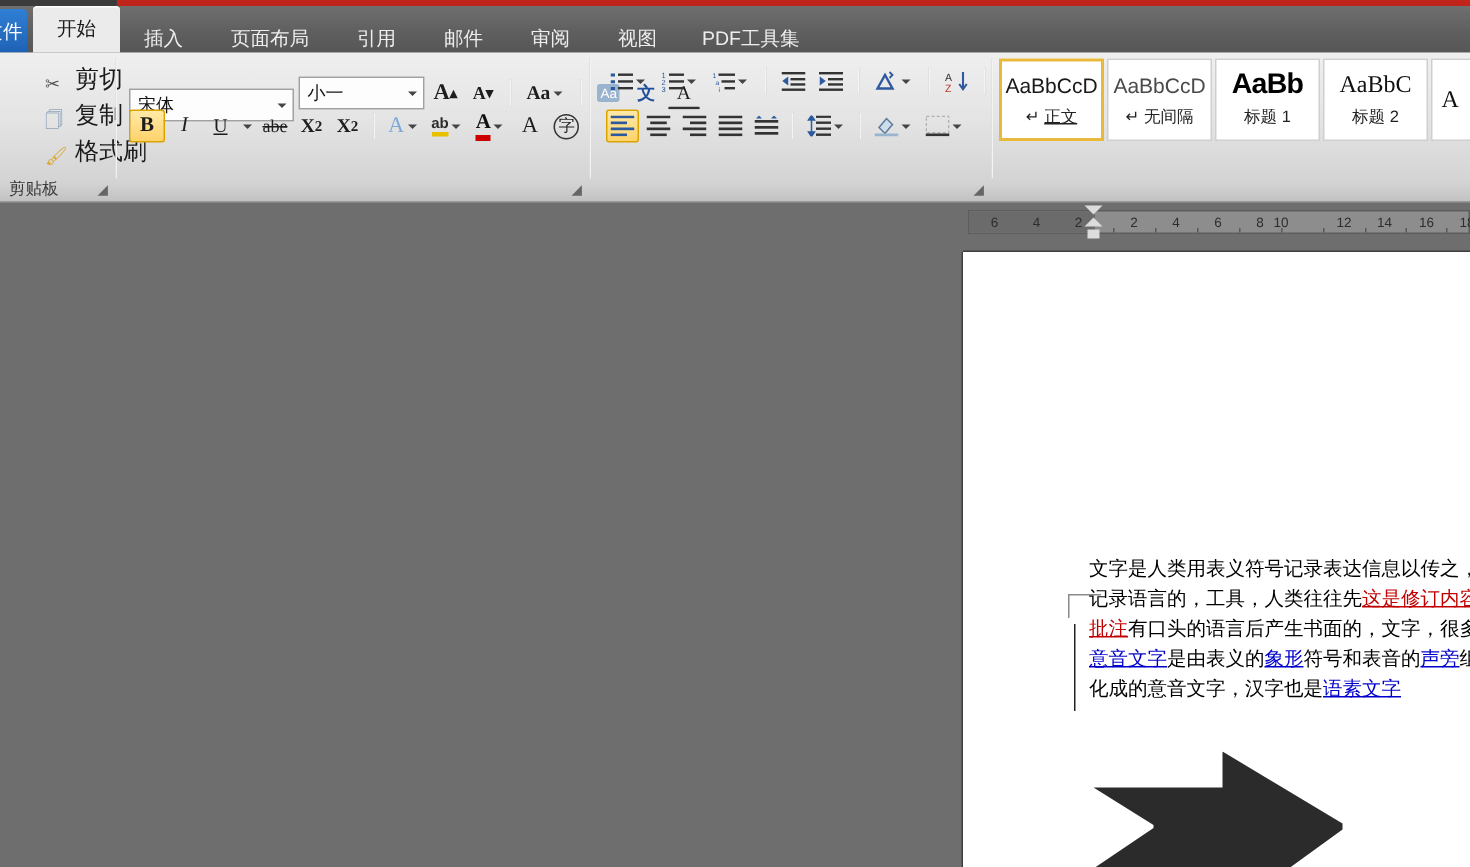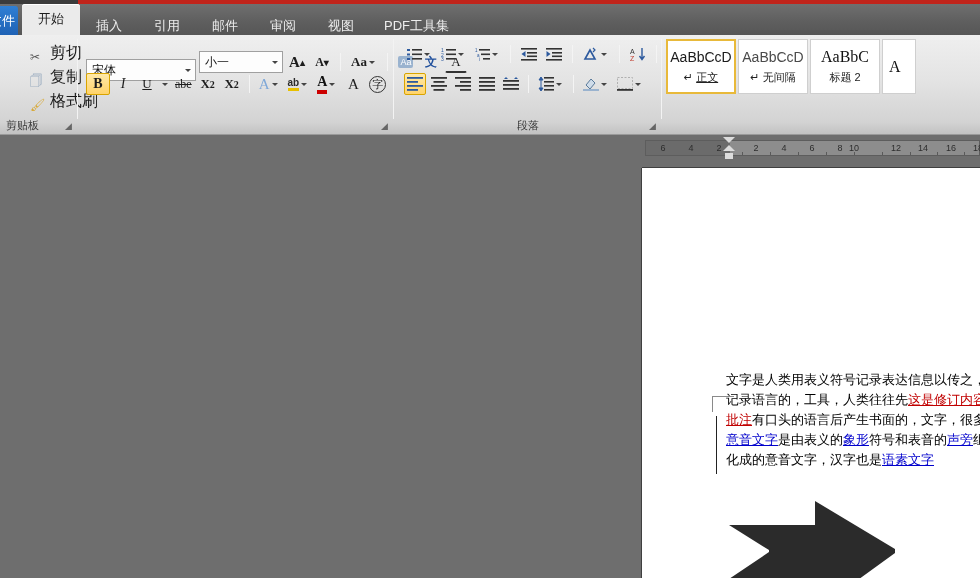--- a/index.html
+++ b/index.html
@@ -173,20 +173,21 @@
 <div id="app">
 
   <div class="topred dark"></div>
   <div class="topred"></div>
 
   <div class="tabstrip">
     <div class="filetab">文件</div>
     <div class="tabs">
       <div class="tab active">开始</div>
       <div class="tab">插入</div>
+      <div class="tab">页面布局</div>
       <div class="tab">引用</div>
       <div class="tab">邮件</div>
       <div class="tab">审阅</div>
       <div class="tab">视图</div>
       <div class="tab pdf">PDF工具集</div>
     </div>
   </div>
 
   <div class="ribbon">
 
@@ -430,40 +431,43 @@
         </div>
         <div class="btn">
           <svg width="16" height="14" viewBox="0 0 16 14">
             <rect x="0.5" y="0.5" width="15" height="11" fill="none" stroke="#b0b0b0" stroke-width="1" stroke-dasharray="2 1.5"></rect>
             <rect x="0" y="12" width="16" height="1.8" fill="#333"></rect>
           </svg>
           <span class="caret sm"></span>
         </div>
       </div>
 
-      <div class="gname">段落</div>
       <div class="dlgl">◢</div>
       <div class="divider"></div>
     </div>
 
     <div class="grp" id="grp-styles">
       <div class="gallery">
         <div class="stylecard sel">
           <span class="sc-sample">AaBbCcD</span>
           <span class="sc-name">
             <span>↵</span>
             <span class="ul">正文</span>
           </span>
         </div>
         <div class="stylecard">
           <span class="sc-sample" style="color:#4a4a4a;">AaBbCcD</span>
           <span class="sc-name">
             <span>↵</span>
             <span>无间隔</span>
           </span>
+        </div>
+        <div class="stylecard">
+          <span class="sc-sample h1">AaBb</span>
+          <span class="sc-name">标题 1</span>
         </div>
         <div class="stylecard">
           <span class="sc-sample h2">AaBbC</span>
           <span class="sc-name">标题 2</span>
         </div>
         <div class="stylecard" style="width:34px;">
           <span class="sc-sample h2" style="align-self:flex-start;padding-left:6px;">A</span>
         </div>
       </div>
     </div>

